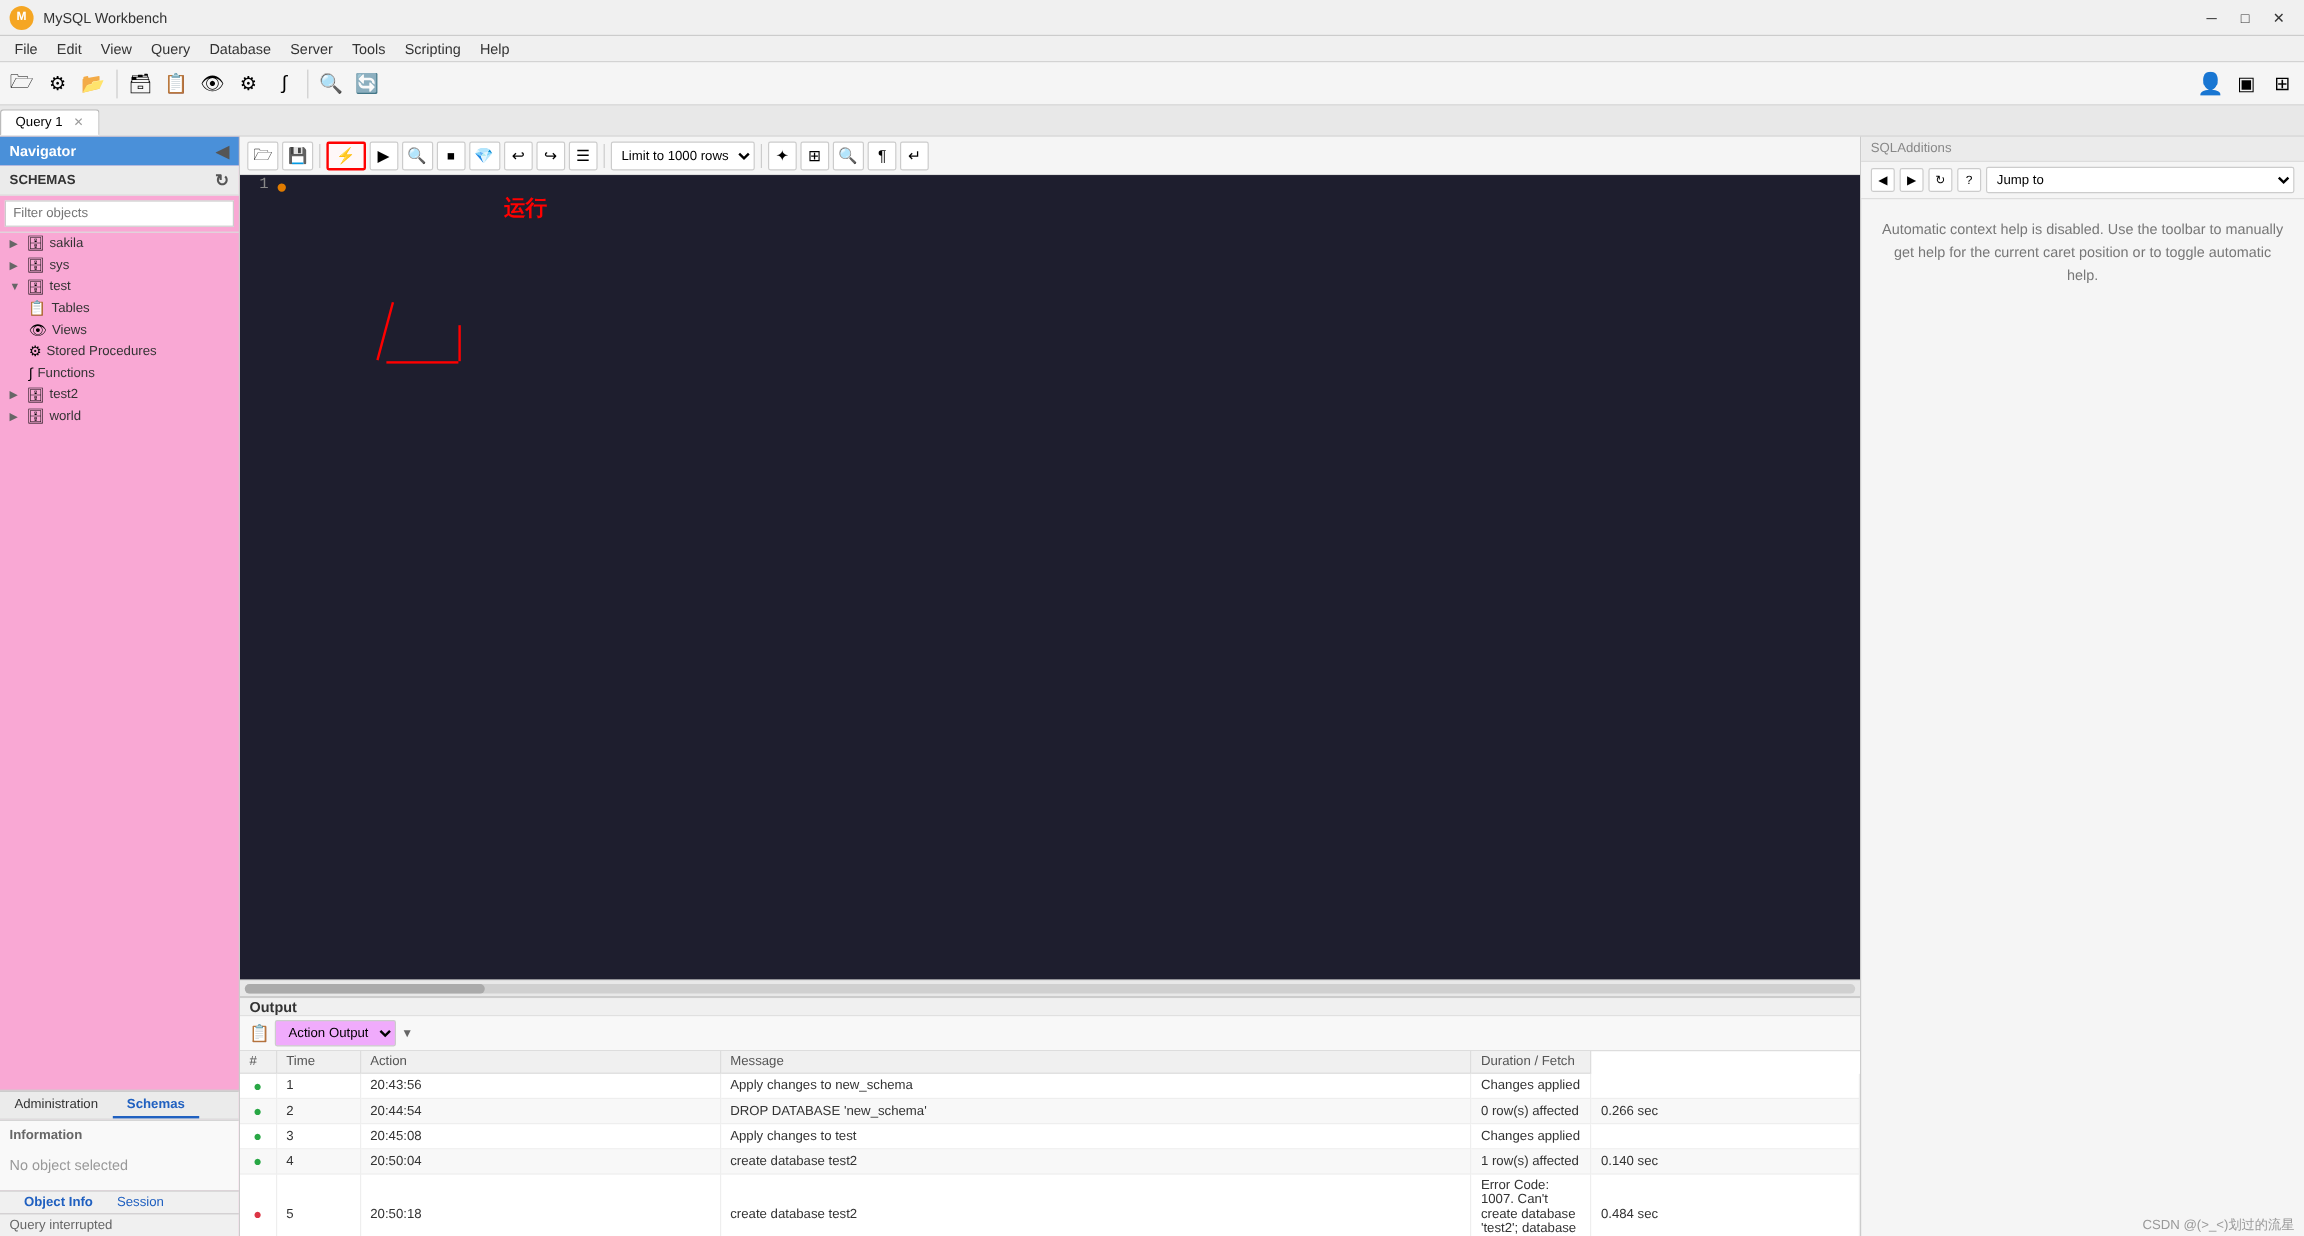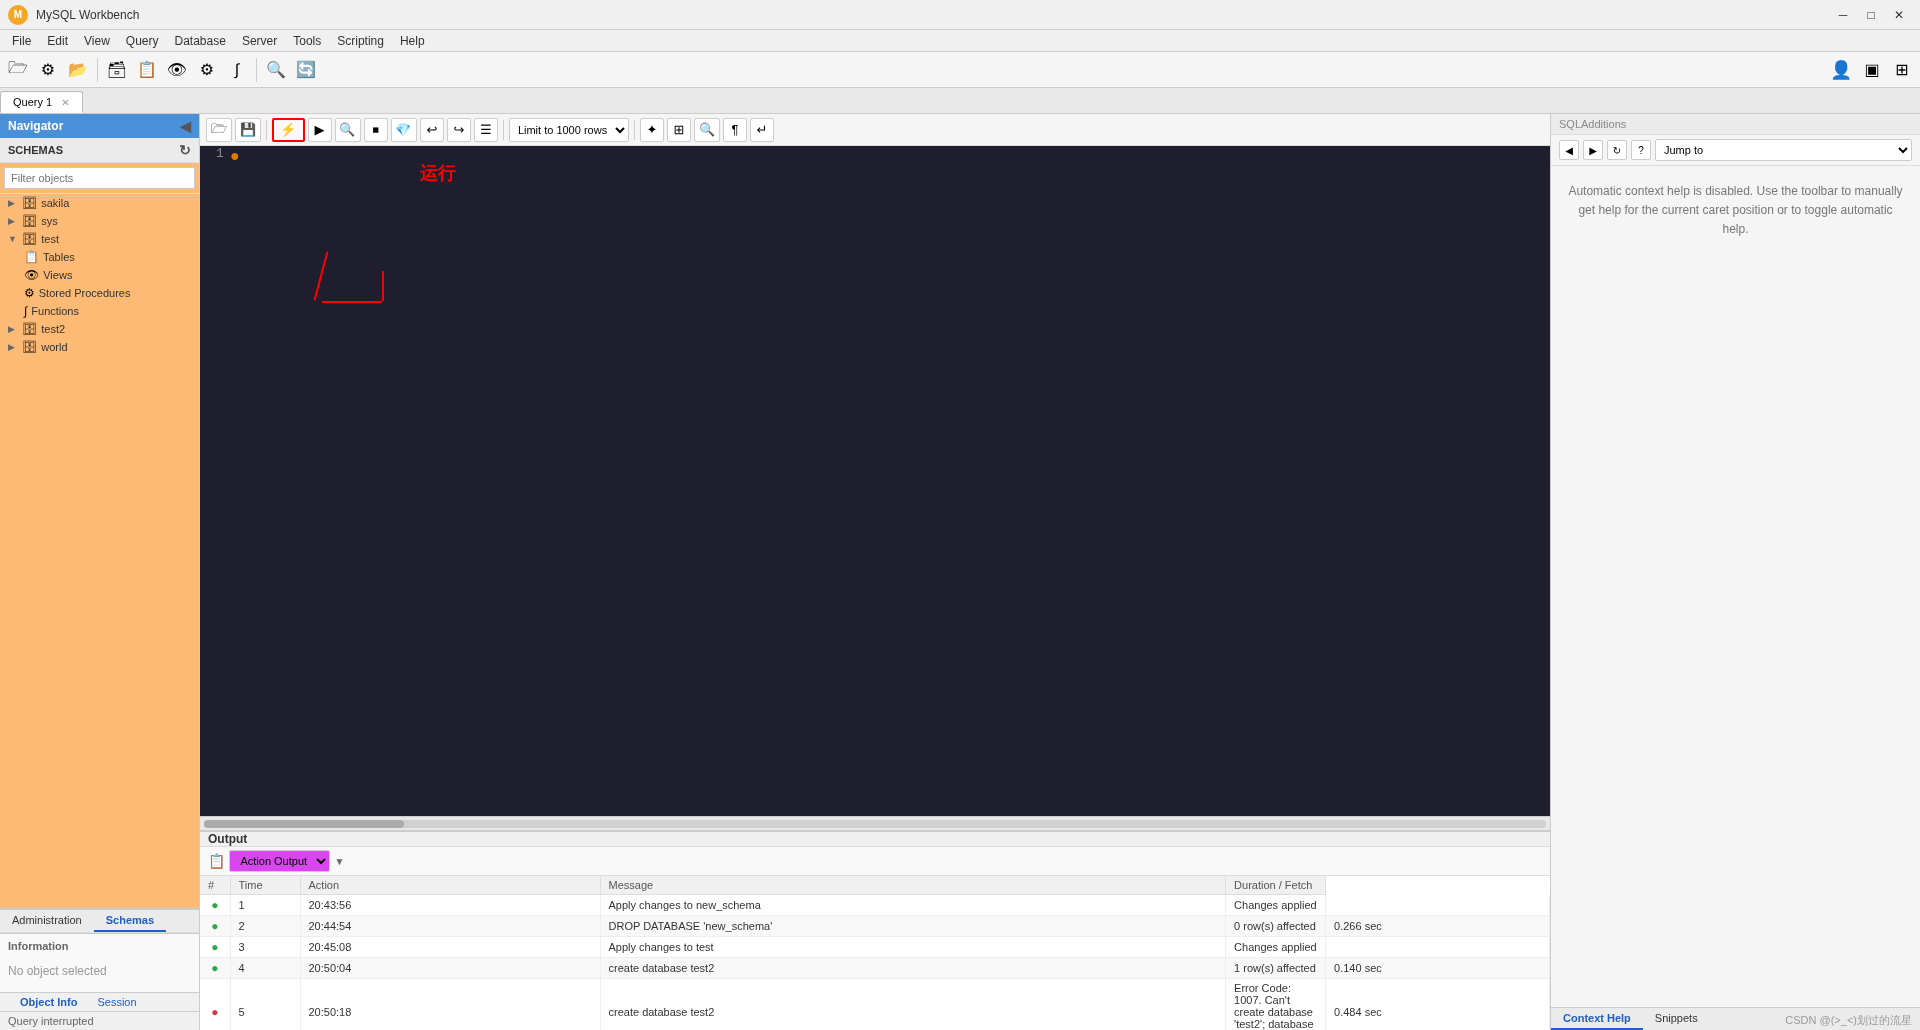--- a/index.html
+++ b/index.html
@@ -21,21 +21,21 @@
 
     
     #tab-bar { background: #e8e8e8; height: 26px; display: flex; align-items: flex-end; border-bottom: 1px solid #ccc; }
     .tab { padding: 4px 12px; font-size: 11px; background: #d0d0d0; border: 1px solid #bbb; border-bottom: none; cursor: pointer; margin-right: 2px; border-radius: 3px 3px 0 0; }
     .tab.active { background: #fff; border-bottom: 1px solid #fff; z-index: 1; }
 
     
     #main-layout { display: flex; height: calc(1030px - 30px - 22px - 36px - 26px); }
 
     
-    #left-panel { width: 200px; display: flex; flex-direction: column; border-right: 1px solid #ccc; background: #fdba74; justify-content: center; }
+    #left-panel { width: 200px; display: flex; flex-direction: column; border-right: 1px solid #ccc; background: #f9a8d4; justify-content: center; }
     #navigator-header { background: #4a90d9; color: white; padding: 4px 8px; font-size: 12px; font-weight: bold; display: flex; justify-content: space-between; align-items: center; }
     #schemas-header { padding: 4px 8px; font-size: 11px; font-weight: bold; color: #333; display: flex; justify-content: space-between; align-items: center; background: #ebebeb; border-bottom: 1px solid #ddd; }
     #filter-box { padding: 4px; border-bottom: 1px solid #ddd; }
     #filter-input { width: 100%; height: 22px; border: 1px solid #ccc; padding: 2px 6px; font-size: 11px; background: white; }
     #schema-tree { flex: 1; overflow-y: auto; font-size: 11px; }
     .tree-item { padding: 2px 4px 2px 8px; cursor: pointer; display: flex; align-items: center; gap: 4px; }
     .tree-arrow { font-size: 9px; color: #666; width: 10px; }
     .tree-icon { font-size: 12px; }
     .tree-label { color: #333; }
     .tree-child { padding-left: 24px; }
@@ -77,21 +77,21 @@
     #query-toolbar { background: #f5f5f5; height: 32px; display: flex; align-items: center; padding: 0 6px; gap: 3px; border-bottom: 1px solid #ddd; }
     .q-btn { height: 24px; min-width: 24px; border: 1px solid #ccc; background: #fff; cursor: pointer; display: flex; align-items: center; justify-content: center; font-size: 13px; border-radius: 2px; padding: 0 4px; }
     .q-btn.active { border-color: #e00; background: #fff8f8; }
     .limit-select { height: 24px; border: 1px solid #ccc; background: white; font-size: 11px; padding: 0 4px; border-radius: 2px; cursor: pointer; }
     .q-sep { width: 1px; height: 20px; background: #ccc; margin: 0 2px; }
 
     
     #output-panel { height: 200px; border-top: 2px solid #ccc; display: flex; flex-direction: column; background: white; }
     #output-header { padding: 0 8px; font-size: 12px; font-weight: bold; color: #333; background: #f0f0f0; border-bottom: 1px solid #ddd; }
     #output-toolbar { display: flex; align-items: center; padding: 3px 8px; gap: 4px; border-bottom: 1px solid #ddd; background: #f8f8f8; }
-    .output-selector { height: 22px; border: 1px solid #ccc; background: #d946ef; font-size: 11px; padding: 0 6px; border-radius: 2px; }
+    .output-selector { height: 22px; border: 1px solid #ccc; background: #f0abfc; font-size: 11px; padding: 0 6px; border-radius: 2px; }
     .output-arrow { font-size: 10px; color: #666; cursor: pointer; }
 
     #output-table { flex: 1; overflow-y: auto; }
     #output-table table { width: 100%; border-collapse: collapse; font-size: 11px; }
     #output-table th { background: #f0f0f0; padding: 3px 8px; text-align: left; border-bottom: 1px solid #ddd; color: #555; font-weight: normal; border-right: 1px solid #ddd; }
     #output-table td { padding: 3px 8px; border-bottom: 1px solid #eee; color: #333; border-right: 1px solid #eee; }
     #output-table tr:nth-child(even) td { background: #f8f8f8; }
     #output-table tr:nth-child(odd) td { background: #fff; }
     .status-ok { color: #28a745; font-size: 14px; }
     .status-err { color: #dc3545; font-size: 14px; }
@@ -366,21 +366,17 @@
       <button class="r-nav-btn">▶</button>
       <button class="r-nav-btn">↻</button>
       <button class="r-nav-btn">?</button>
       <select class="jump-to-select">
         <option>Jump to</option>
       </select>
     </div>
     <div id="context-help-content">
       <p>Automatic context help is disabled. Use the toolbar to manually get help for the current caret position or to toggle automatic help.</p>
     </div>
-    <div id="right-bottom-tabs">
-      <div class="right-tab active">Context Help</div>
-      <div class="right-tab">Snippets</div>
-    </div>
   </div>
 
 </div>
 
 <div style="position:fixed; bottom:2px; right:8px; font-size:11px; color:#999;">CSDN @(&gt;_&lt;)划过的流星</div>
 
 </body></html>

